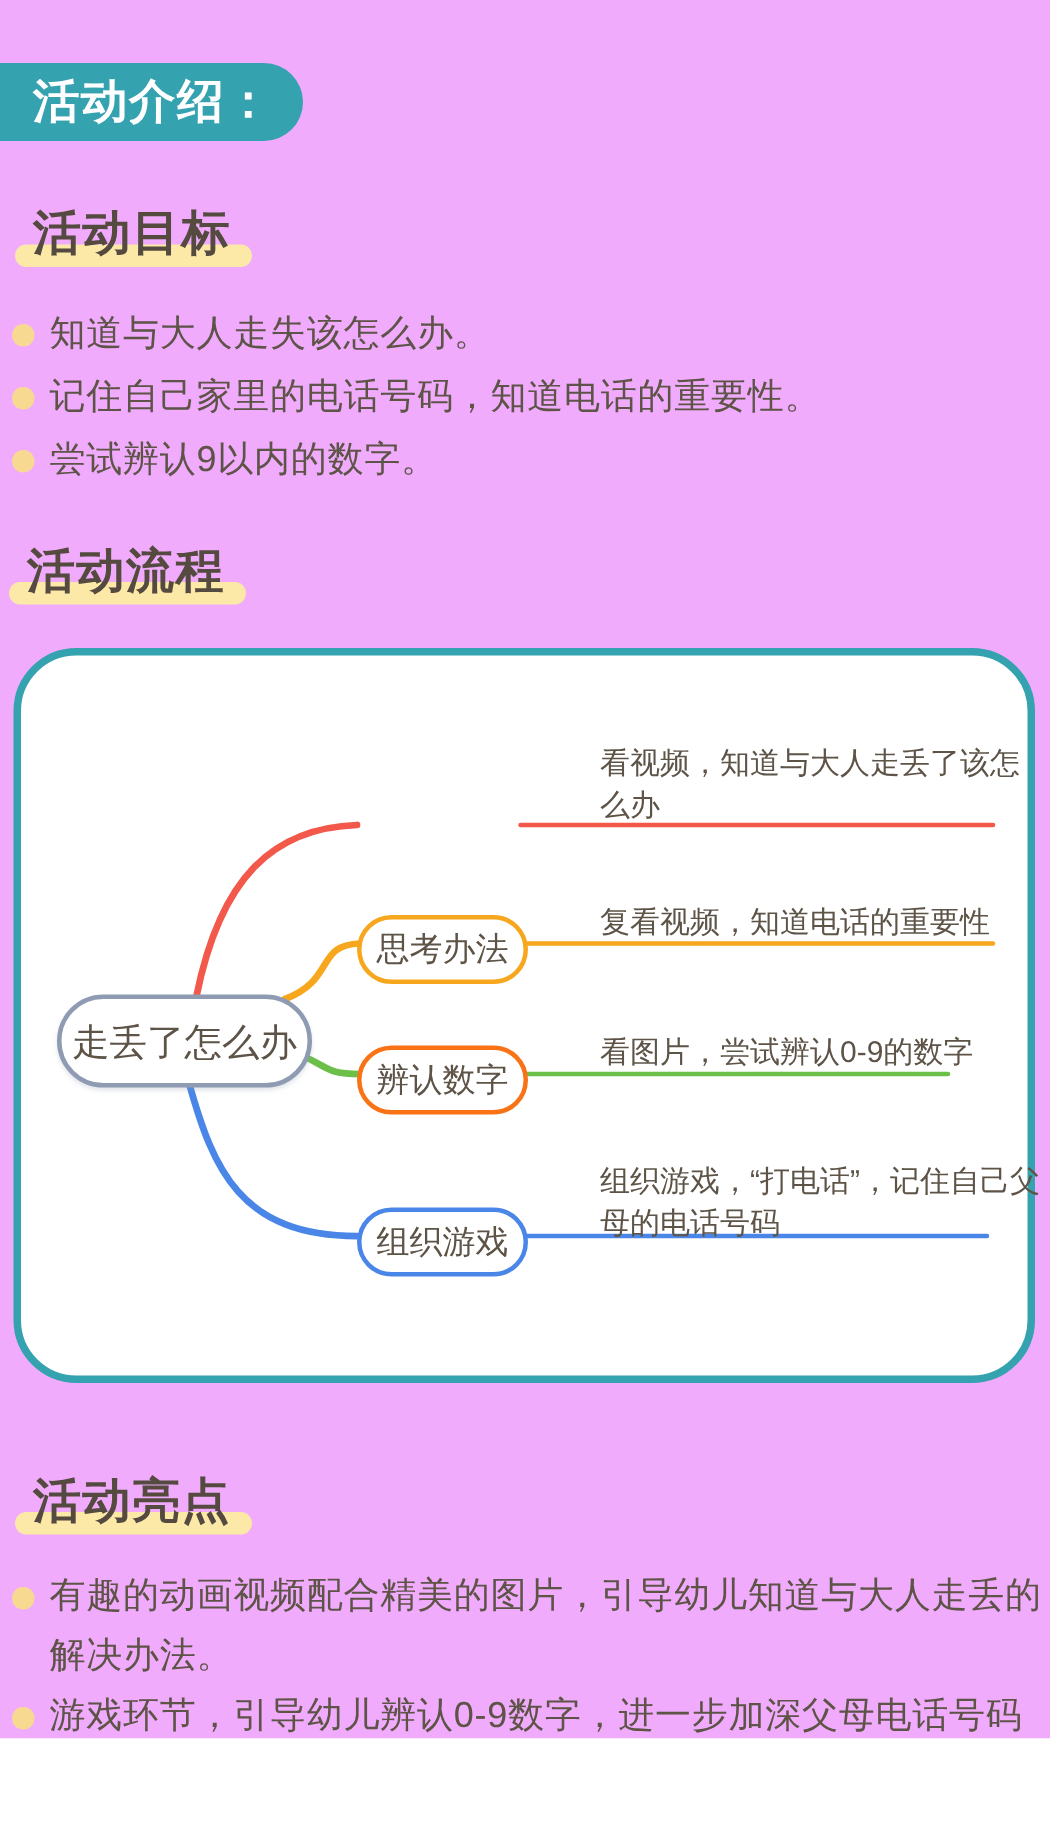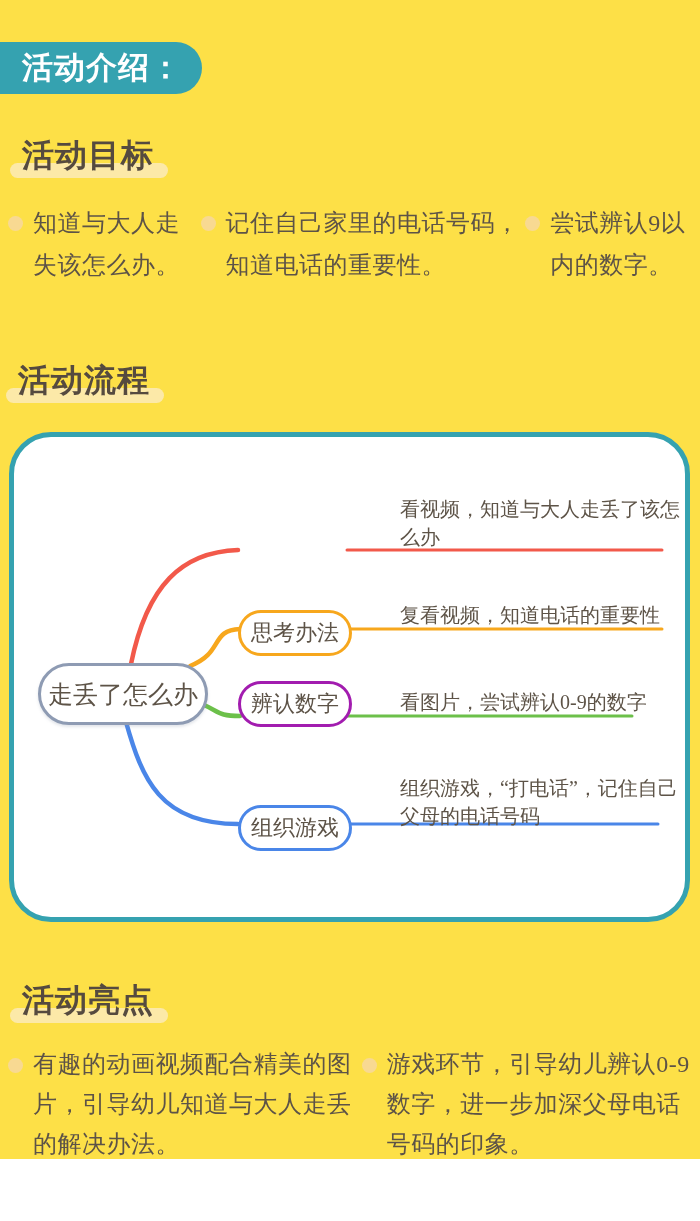--- a/index.html
+++ b/index.html
@@ -1,20 +1,20 @@
 <!DOCTYPE html>
 <html><head>
 <meta charset="utf-8">
 <style>
   * { margin:0; padding:0; box-sizing:border-box; }
   html,body { background:#ffffff; }
   .page {
     position:relative; width:700px; height:1159px; margin:0 auto;
-    background:#fde047; overflow:hidden;
-    font-family:Liberation Serif, serif; color:#5d5347;
+    background:#f0abfc; overflow:hidden;
+    font-family:Liberation Sans, sans-serif; color:#5d5347;
   }
 
   
   .badge {
     position:absolute; left:0; top:42px; width:202px; height:52px;
     background:#35a2b0; border-radius:0 26px 26px 0;
     display:flex; align-items:center; padding-left:22px;
     color:#ffffff; font-size:31px; font-weight:bold; letter-spacing:1px;
   }
 
@@ -23,21 +23,21 @@
   .sec-title .hl-bar {
     position:absolute; left:-12px; right:-14px; bottom:-4px; height:15px;
     background:#fce9a8; border-radius:8px; z-index:0;
   }
   .sec-title .sec-title-text {
     position:relative; z-index:1; font-size:32px; font-weight:bold;
     color:#554a3f; letter-spacing:1px;
   }
 
   
-  .blist { position:absolute; display:flex; flex-direction:row; }
+  .blist { position:absolute; display:flex; flex-direction:column; }
   .bitem { display:flex; align-items:flex-start; }
   .bdot {
     flex:0 0 15px; width:15px; height:15px; border-radius:50%;
     background:#f8d992; margin:14px 10px 0 2px;
   }
   .btext { font-size:24px; line-height:42px; color:#5d5347; letter-spacing:0.5px; }
   .blist-tight .btext { line-height:40px; }
 
   
   .mindmap {
@@ -53,21 +53,21 @@
   .mm-root {
     left:24px; top:226px; width:170px; height:62px;
     border:3px solid #8e9bb3; border-radius:32px;
     font-size:25px; box-shadow:0 2px 3px rgba(140,150,170,0.25);
   }
   .mm-branch {
     width:114px; height:46px; border-radius:24px; font-size:22px;
   }
   .mm-b0 { left:224px; top:94px;  border:3px solid #f2594a; }
   .mm-b1 { left:224px; top:173px; border:3px solid #f7a71d; }
-  .mm-b2 { left:224px; top:244px; border:3px solid #a21caf; }
+  .mm-b2 { left:224px; top:260px; border:3px solid #f97316; }
   .mm-b3 { left:224px; top:368px; border:3px solid #4a86e8; }
   .mm-desc {
     position:absolute; left:366px; width:294px;
     font-size:20px; line-height:28px; color:#5d5347; z-index:2;margin-left:20px;
   }
   .mm-d0 { top:58px; }
   .mm-d1 { top:164px; width:302px; white-space:nowrap; }
   .mm-d2 { top:251px; width:302px; white-space:nowrap; }
   .mm-d3 { top:337px; }
 </style>

